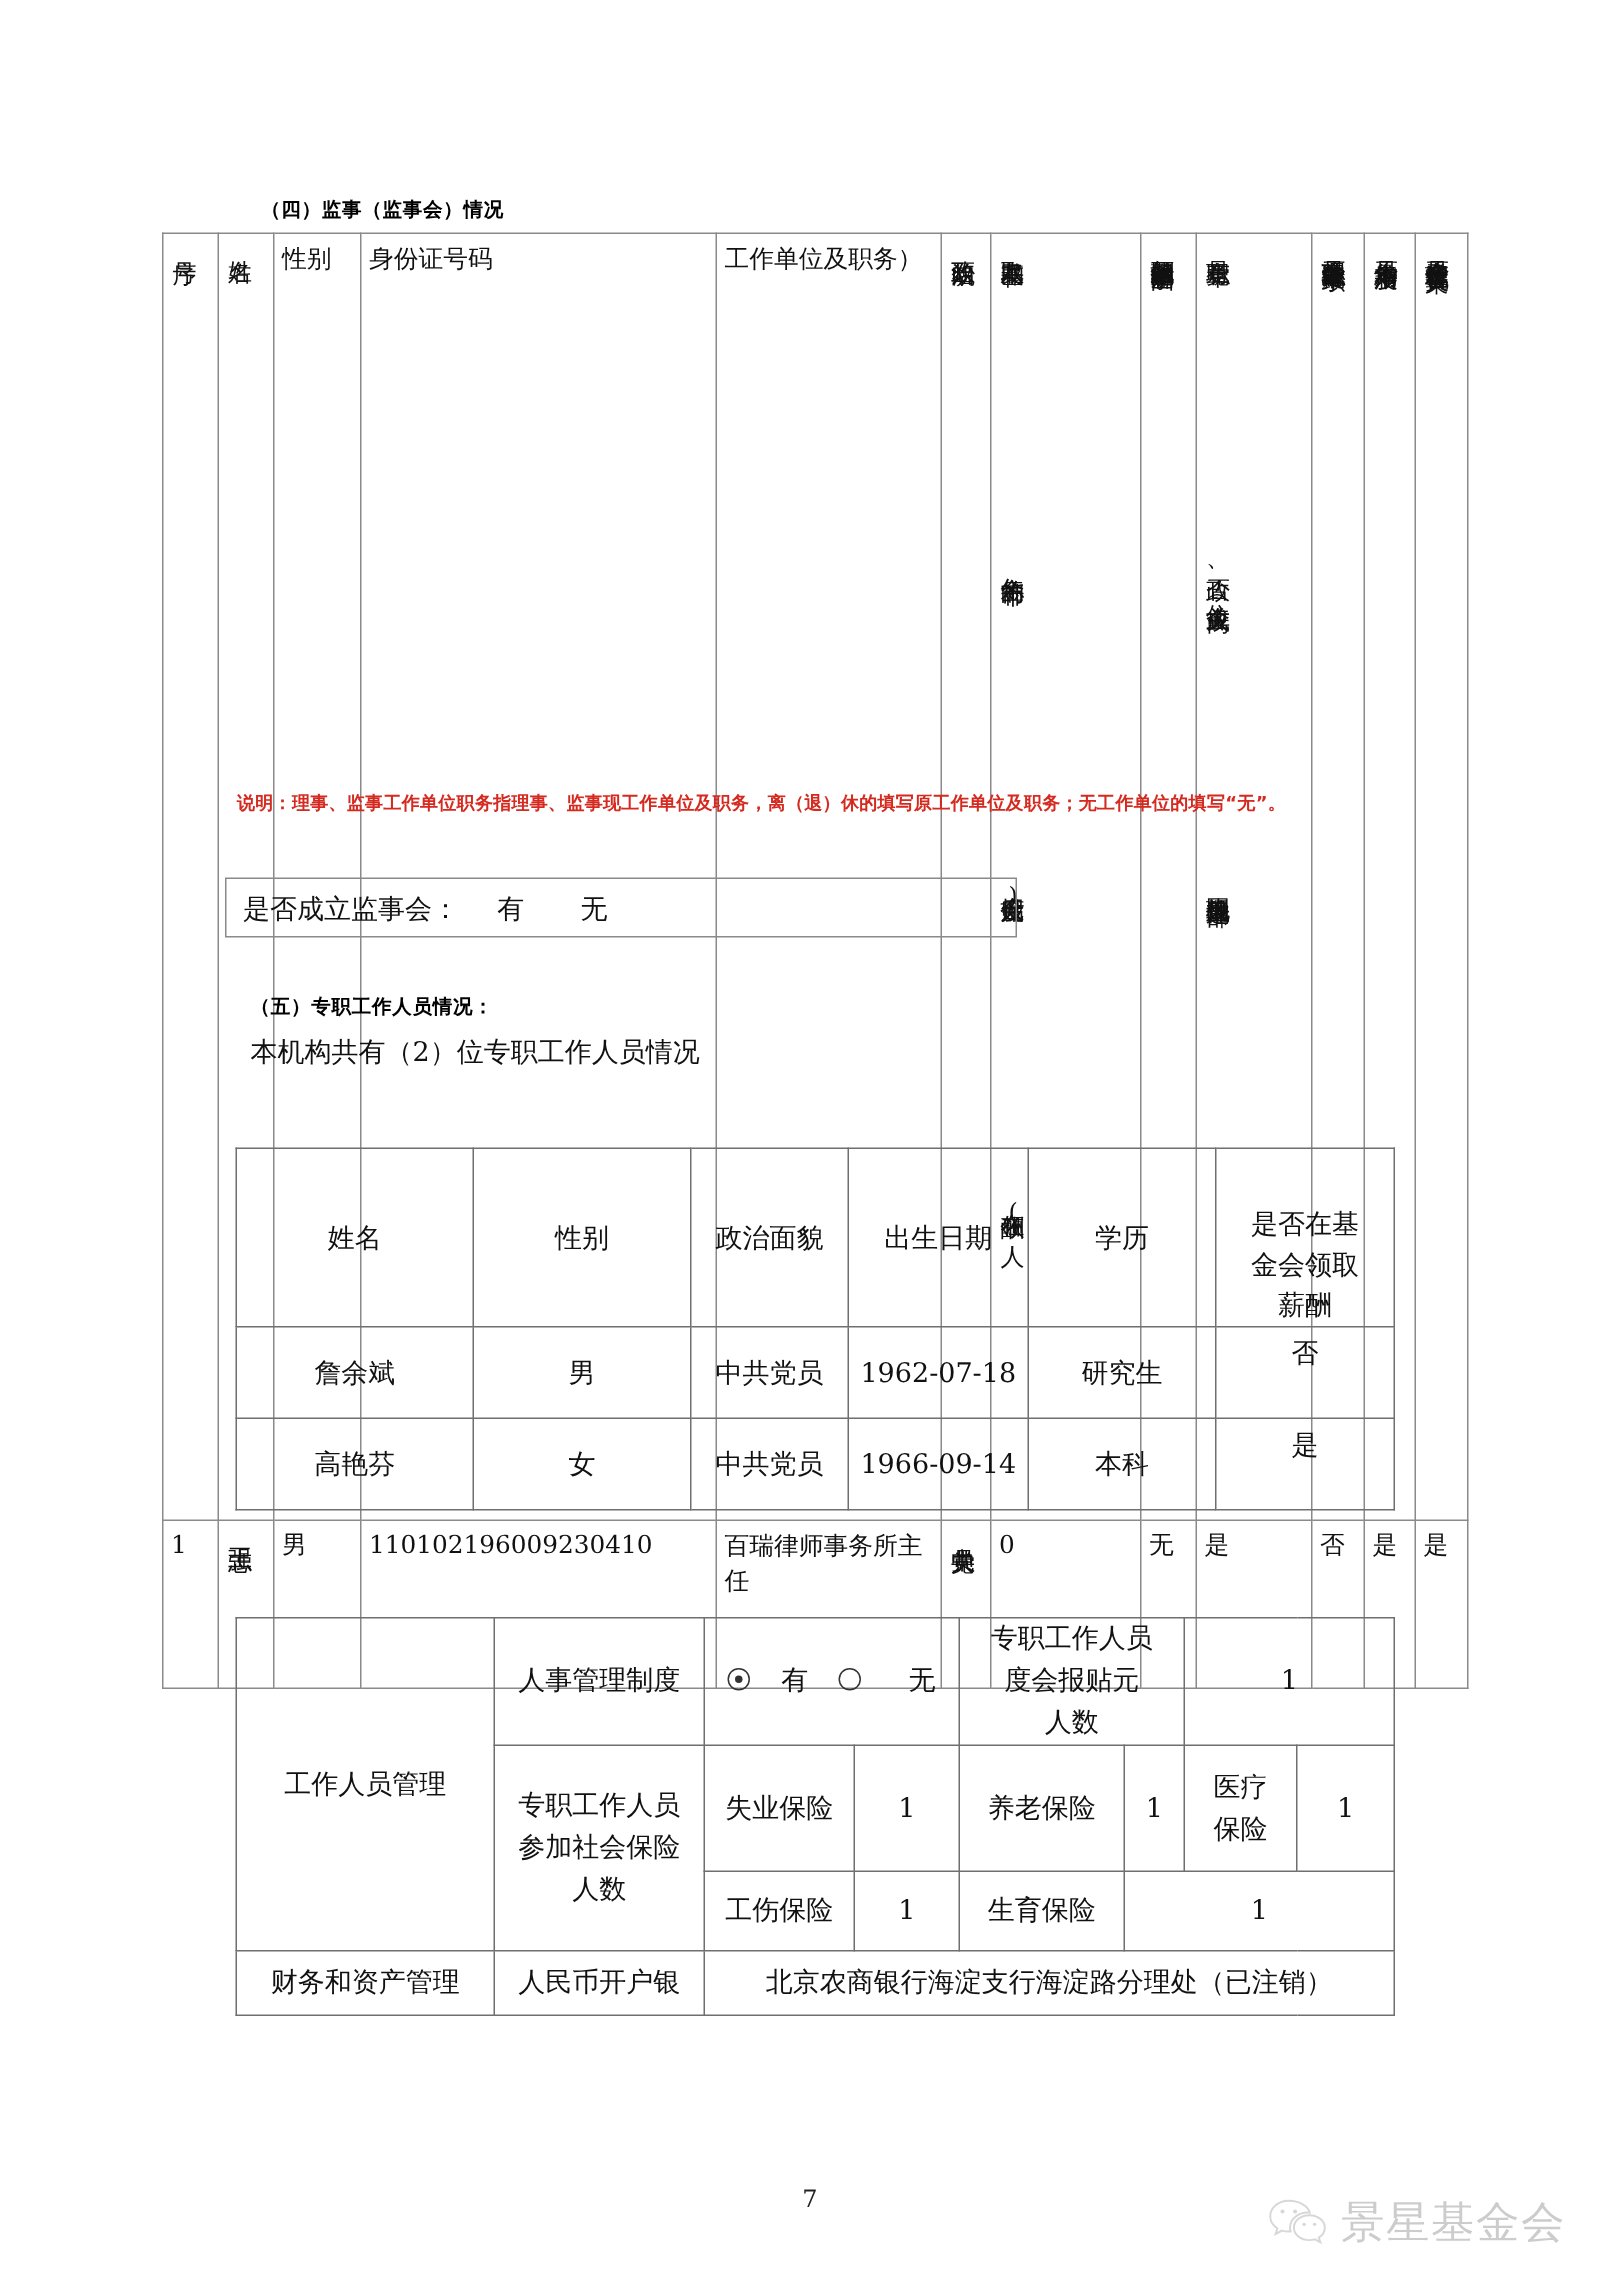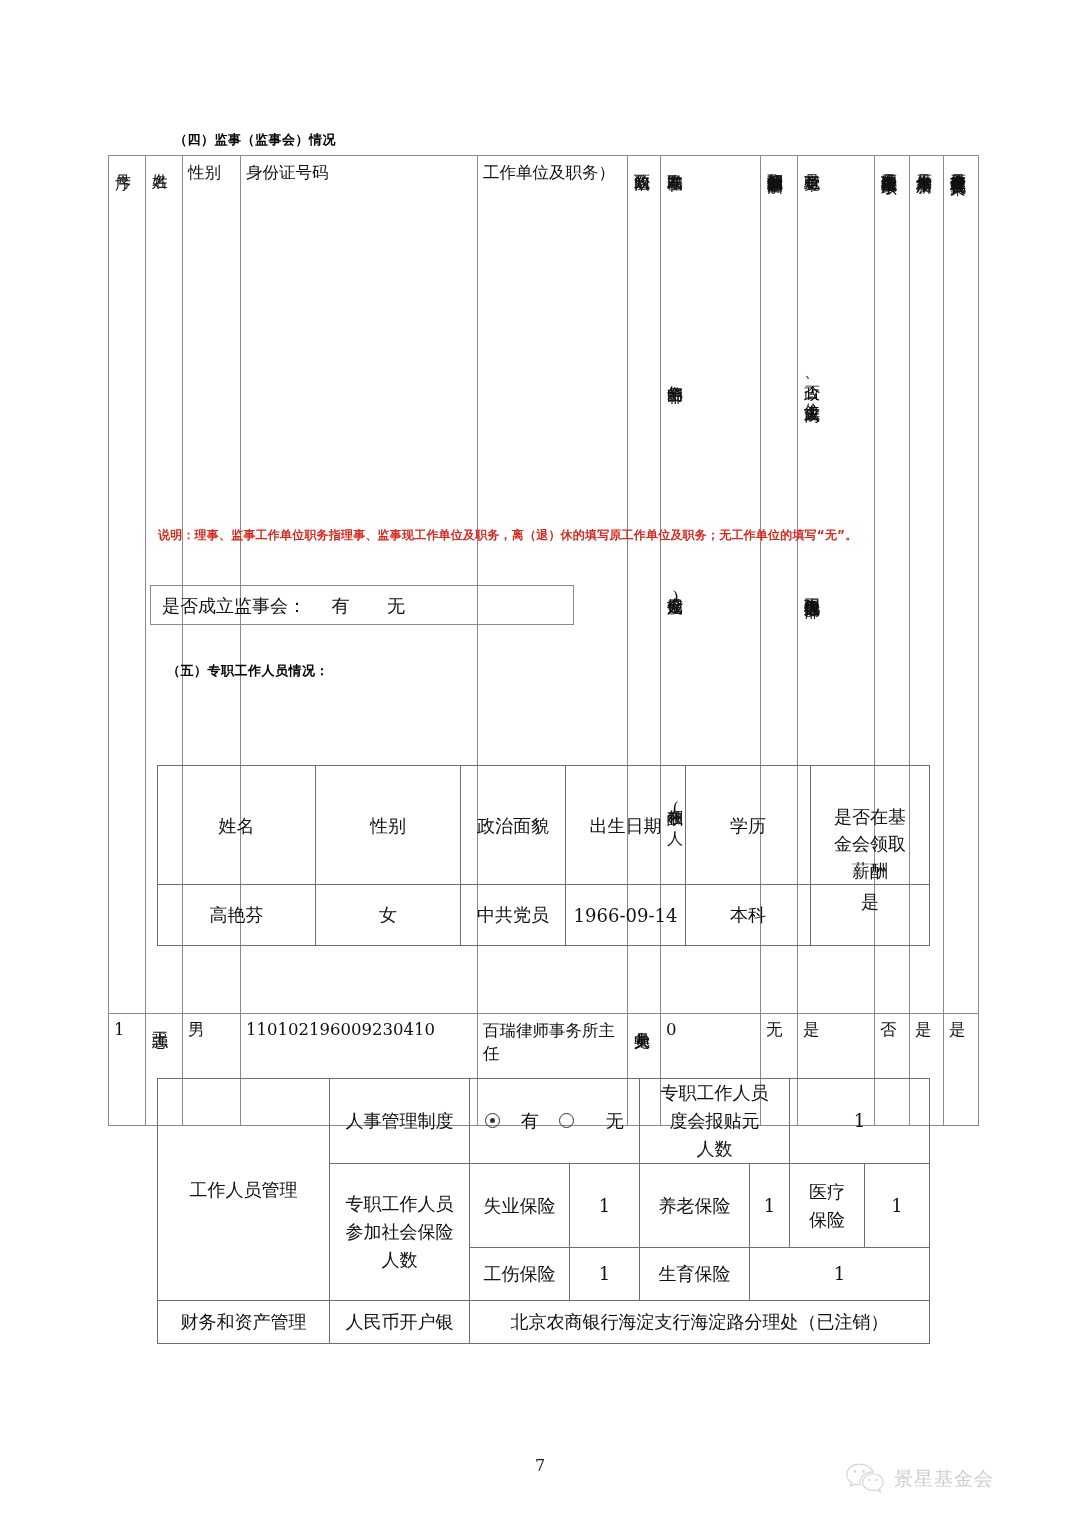--- a/index.html
+++ b/index.html
@@ -76,21 +76,21 @@
     display: block;
   }
   .narrowcell { padding-left: 3px; padding-right: 3px; }
   .cellwrap { line-height: 23px; }
 
   
   .jsh-box {
     position: absolute;
     left: 150px;
     top: 585px;
-    width: 424px;
+    width: 528px;
     height: 40px;
     border: 1px solid #8a8a8a;
     box-sizing: border-box;
   }
   .jsh-box .inner {
     position: absolute;
     left: 11px;
     top: 8px;
     font-size: 18px;
     white-space: nowrap;
@@ -172,21 +172,21 @@
     left: 845px;
     top: 1462px;
     display: flex;
     align-items: center;
     gap: 9px;
     opacity: 0.30;
   }
   .wechat-icon { width: 40px; height: 34px; position: relative; }
   .wm-text {
     font-family: "DejaVu Sans", "Liberation Sans", sans-serif;
-    font-size: 19px;
+    font-size: 29px;
     letter-spacing: 1px;
     color: #5a5a5a;
     font-weight: 500;
   }
 </style>
 </head>
 <body>
 
 <div class="page">
 
@@ -281,20 +281,21 @@
       <span>是否成立监事会：</span>
       <span class="gap1"></span>
       <span>有</span>
       <span class="gap2"></span>
       <span>无</span>
     </div>
   </div>
 
   <div class="abs sec-title" style="left:167px; top:662px;">（五）专职工作人员情况：</div>
 
+  <div class="abs body-text" style="left:167px; top:689px;">本机构共有（2）位专职工作人员情况</div>
 
 
   <table class="t2">
     <colgroup>
       <col style="width:158px">
       <col style="width:145px">
       <col style="width:105px">
       <col style="width:120px">
       <col style="width:125px">
       <col style="width:119px">
@@ -308,20 +309,28 @@
       <td>学历</td>
       <td>
         <div class="stacked">
           <div>是否在基</div>
           <div>金会领取</div>
           <div>薪酬</div>
         </div>
       </td>
     </tr>
     <tr class="drow">
+      <td>詹余斌</td>
+      <td>男</td>
+      <td>中共党员</td>
+      <td>1962-07-18</td>
+      <td>研究生</td>
+      <td class="topalign">否</td>
+    </tr>
+    <tr class="drow">
       <td>高艳芬</td>
       <td>女</td>
       <td>中共党员</td>
       <td>1966-09-14</td>
       <td>本科</td>
       <td class="topalign">是</td>
     </tr>
   </tbody>
     </table>
 

